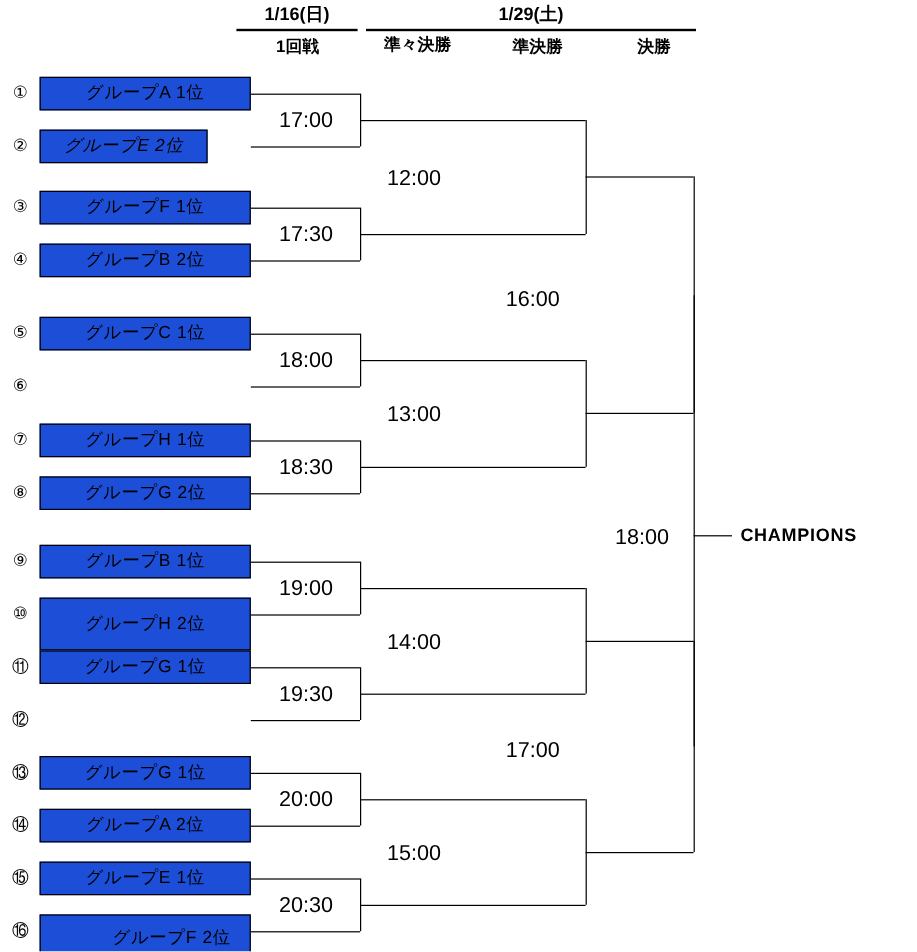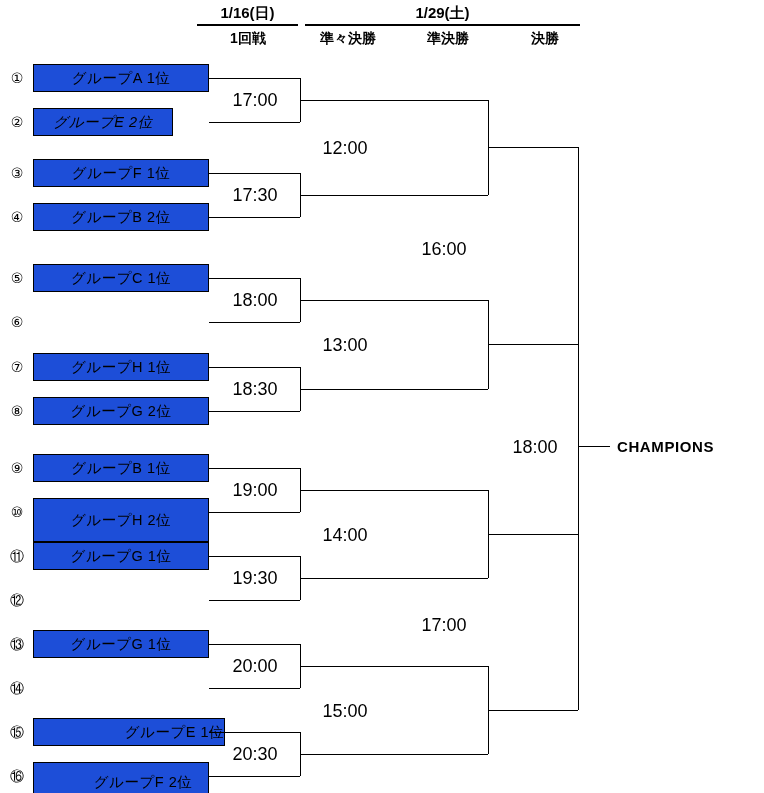--- a/index.html
+++ b/index.html
@@ -166,21 +166,24 @@
   <div class="team-box" style="left:33px; top:498px; width:176px; height:44px;">
     <span class="team-label">グループH 2位</span>
     </div>
   <div class="team-box" style="left:33px; top:542px; width:176px; height:28px;">
     <span class="team-label">グループG 1位</span>
     </div>
 
   <div class="team-box" style="left:33px; top:630px; width:176px; height:28px;">
     <span class="team-label">グループG 1位</span>
     </div>
-  <div class="team-box" style="left:33px; top:718px; width:192px; height:28px;justify-content:flex-end;">
+  <div class="team-box" style="left:33px; top:674px; width:176px; height:28px;">
+    <span class="team-label">グループA 2位</span>
+    </div>
+  <div class="team-box" style="left:33px; top:718px; width:176px; height:28px;">
     <span class="team-label">グループE 1位</span>
     </div>
   <div class="team-box" style="left:33px; top:762px; width:176px; height:40px;padding-left:44px;">
     <span class="team-label">グループF 2位</span>
     </div>
 
   <div class="lh" style="left:209px; top:78px;  width:91px;"></div>
   <div class="lh" style="left:209px; top:122px; width:91px;"></div>
   <div class="lv" style="left:300px; top:78px;  height:44px;"></div>
 

